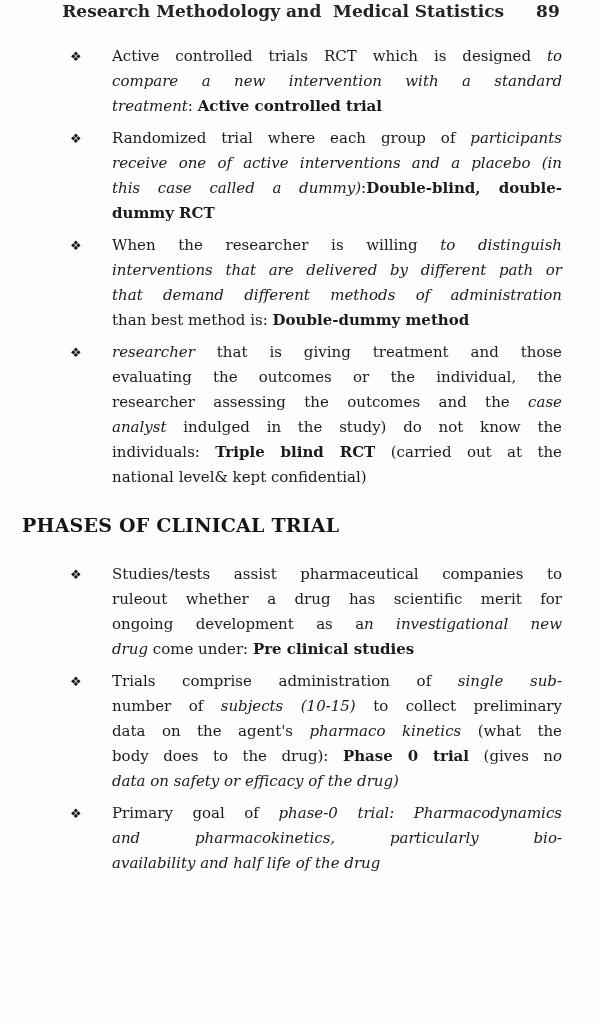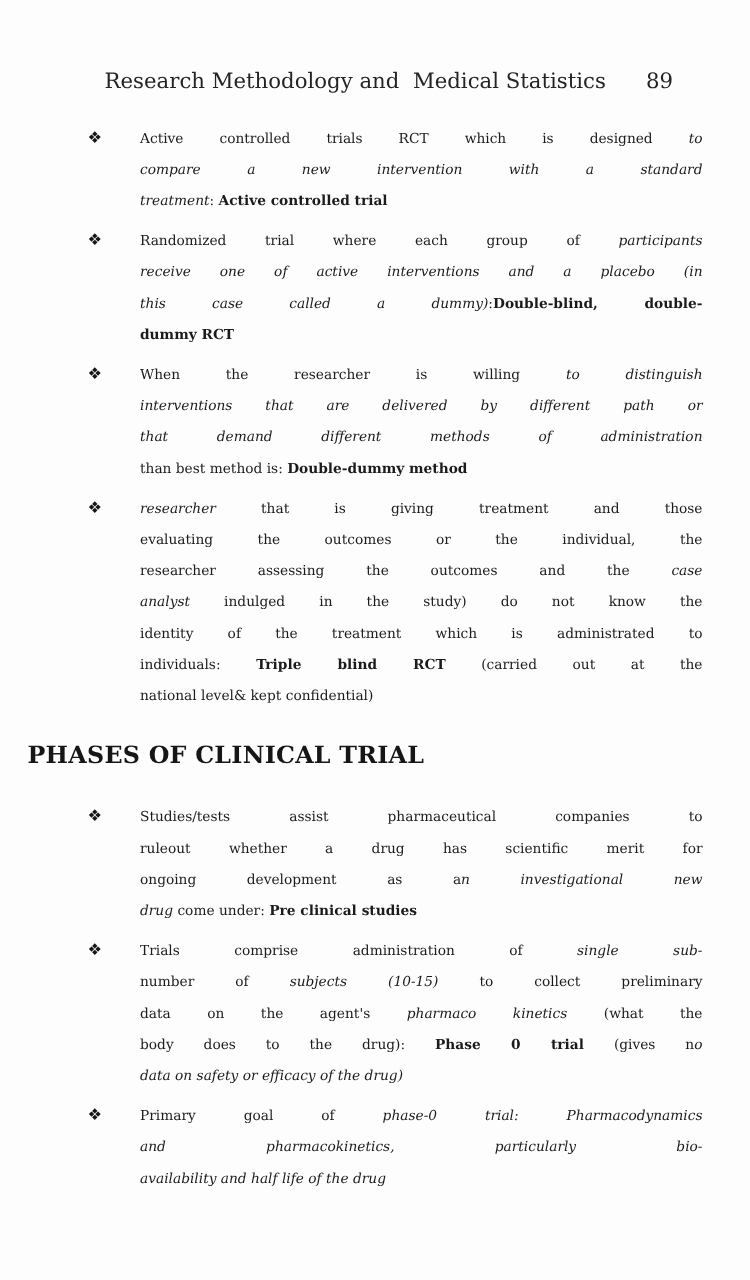--- a/index.html
+++ b/index.html
@@ -16,28 +16,28 @@
     -webkit-font-smoothing: antialiased;
   }
   .page {
     width: 600px;
     height: 1024px;
     background: #fdfdfd;
     position: relative;
   }
   .running-head {
     margin: 0 38px 0 60px;
-    padding-top: 54px;
     display: flex;
     justify-content: center;
     align-items: baseline;
     font-size: 17px;
     line-height: 22px;
     color: #242424;
     white-space: pre;
+    font-weight: bold;
   }
   .running-head .pgnum {
     margin-left: 32px;
   }
   .content {
     margin-top: 22px;
   }
   .list {
     margin: 0 38px 0 70px;
   }
@@ -51,21 +51,21 @@
     font-size: 13px;
     line-height: 25px;
     color: #161616;
     font-family: "DejaVu Sans", "Liberation Sans", sans-serif;
   }
   .lines {
     flex: 1 1 auto;
     min-width: 0;
   }
   .line {
-    font-size: 11px;
+    font-size: 15px;
     line-height: 25px;
     text-align: justify;
     text-align-last: justify;
   }
   .line.endl {
     text-align-last: left;
   }
   .seg-r { font-style: normal; font-weight: 400; }
   .seg-i { font-style: italic; font-weight: 400; }
   .seg-b { font-style: normal; font-weight: 700; }
@@ -114,21 +114,20 @@
             <div class="line endl"><span class="seg-r">than best method is: </span><span class="seg-b">Double-dummy method</span></div>
           </div>
         </div>
         <div class="item">
           <span class="bullet">❖</span>
           <div class="lines">
             <div class="line"><span class="seg-i">researcher</span><span class="seg-r"> that is giving treatment and those</span></div>
             <div class="line"><span class="seg-r">evaluating the outcomes or the individual, the</span></div>
             <div class="line"><span class="seg-r">researcher assessing the outcomes and the </span><span class="seg-i">case</span></div>
             <div class="line"><span class="seg-i">analyst</span><span class="seg-r"> indulged in the study) do not know the</span></div>
-            <div class="line"><span class="seg-r">identity of the treatment which is administrated to</span></div>
             <div class="line"><span class="seg-r">individuals: </span><span class="seg-b">Triple blind RCT</span><span class="seg-r"> (carried out at the</span></div>
             <div class="line endl"><span class="seg-r">national level&amp; kept confidential)</span></div>
           </div>
         </div>
       </div>
       <div class="section-heading">PHASES OF CLINICAL TRIAL</div>
       <div class="list">
         <div class="item">
           <span class="bullet">❖</span>
           <div class="lines">

